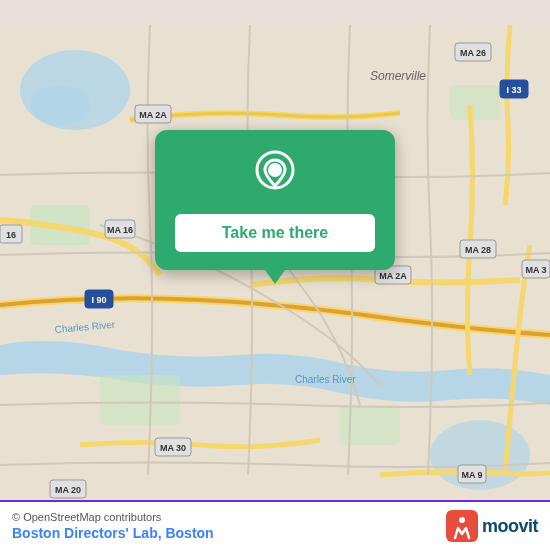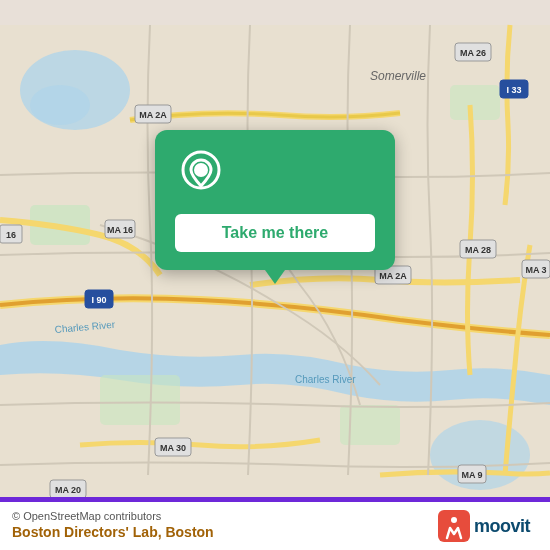--- a/index.html
+++ b/index.html
@@ -30,21 +30,21 @@
     
     .popup-card {
       position: absolute;
       top: 130px;
       left: 155px;
       width: 240px;
       background: #2eaa6e;
       border-radius: 12px;
       display: flex;
       flex-direction: column;
-      align-items: flex-start;
+      align-items: center;
       padding: 20px 20px 18px 20px;
       box-shadow: 0 4px 16px rgba(0,0,0,0.3);
     }
 
     .popup-card::after {
       content: '';
       position: absolute;
       bottom: -14px;
       left: 50%;
       transform: translateX(-50%);
@@ -75,40 +75,41 @@
     }
 
     
     .bottom-bar {
       position: absolute;
       bottom: 0;
       left: 0;
       width: 100%;
       background: white;
       display: flex;
+      align-items: center;
       justify-content: space-between;
-      padding: 8px 20px 8px 12px;
-      border-top: 5px solid #6d28d9;
+      padding: 8px 12px 8px 12px;
+      border-top: 2px solid #6d28d9;
       z-index: 10;
     }
 
     .bottom-left {
       display: flex;
       flex-direction: column;
     }
 
     .copyright-text {
       font-size: 11px;
       color: #555;
     }
 
     .location-title {
       font-size: 14px;
       font-weight: bold;
-      color: #a16207;
+      color: #3b82f6;
       margin-top: 2px;
     }
 
     .moovit-logo {
       display: flex;
       align-items: center;
       gap: 4px;
     }
 
     .moovit-icon {

